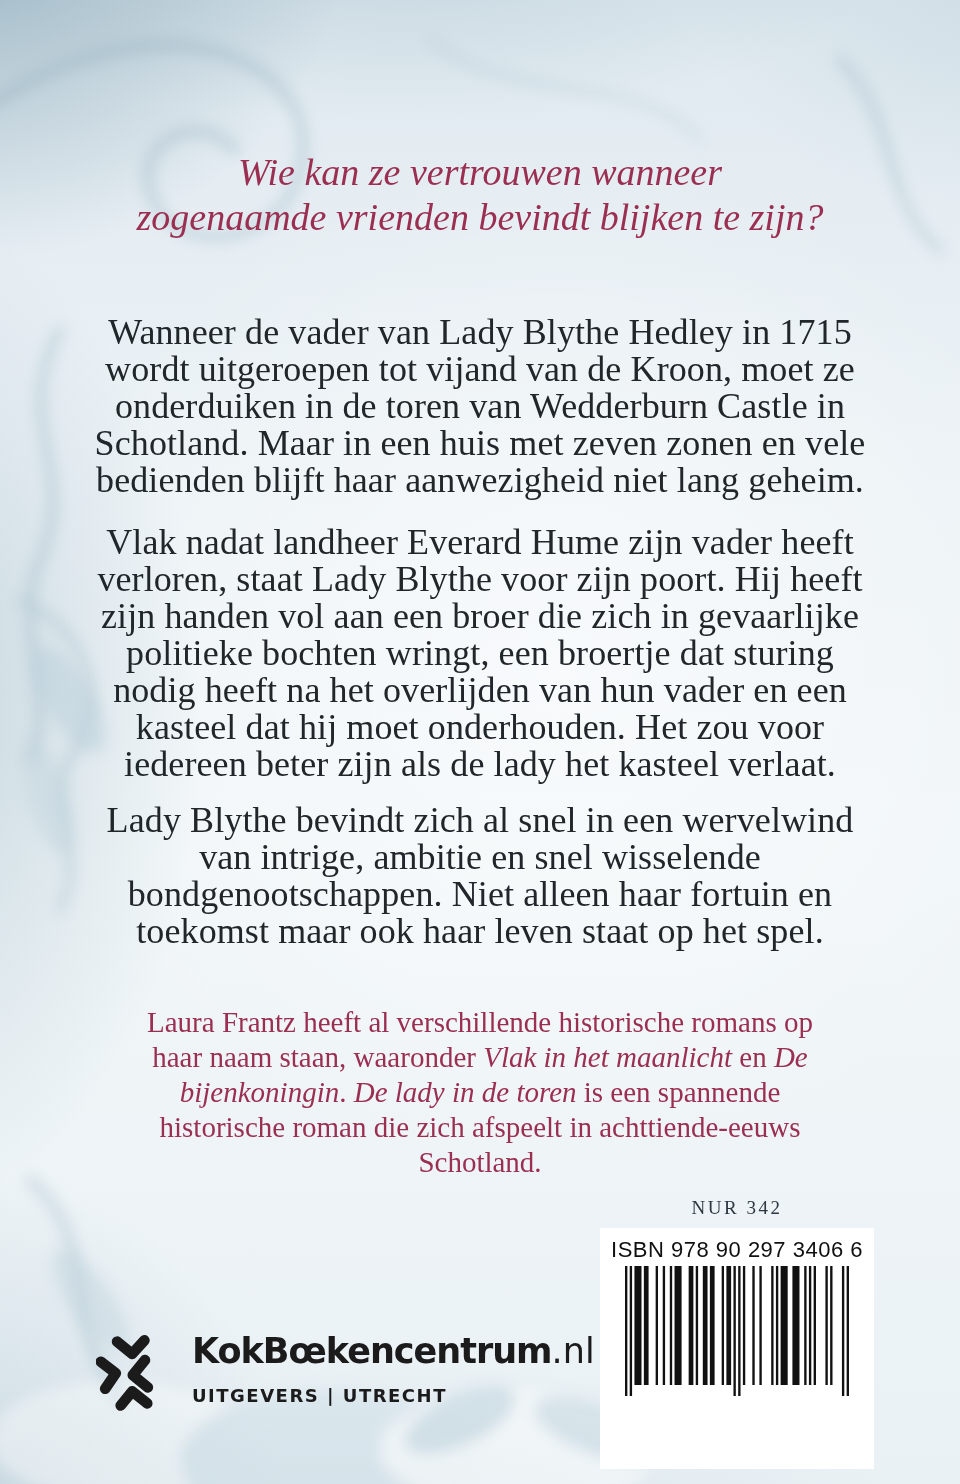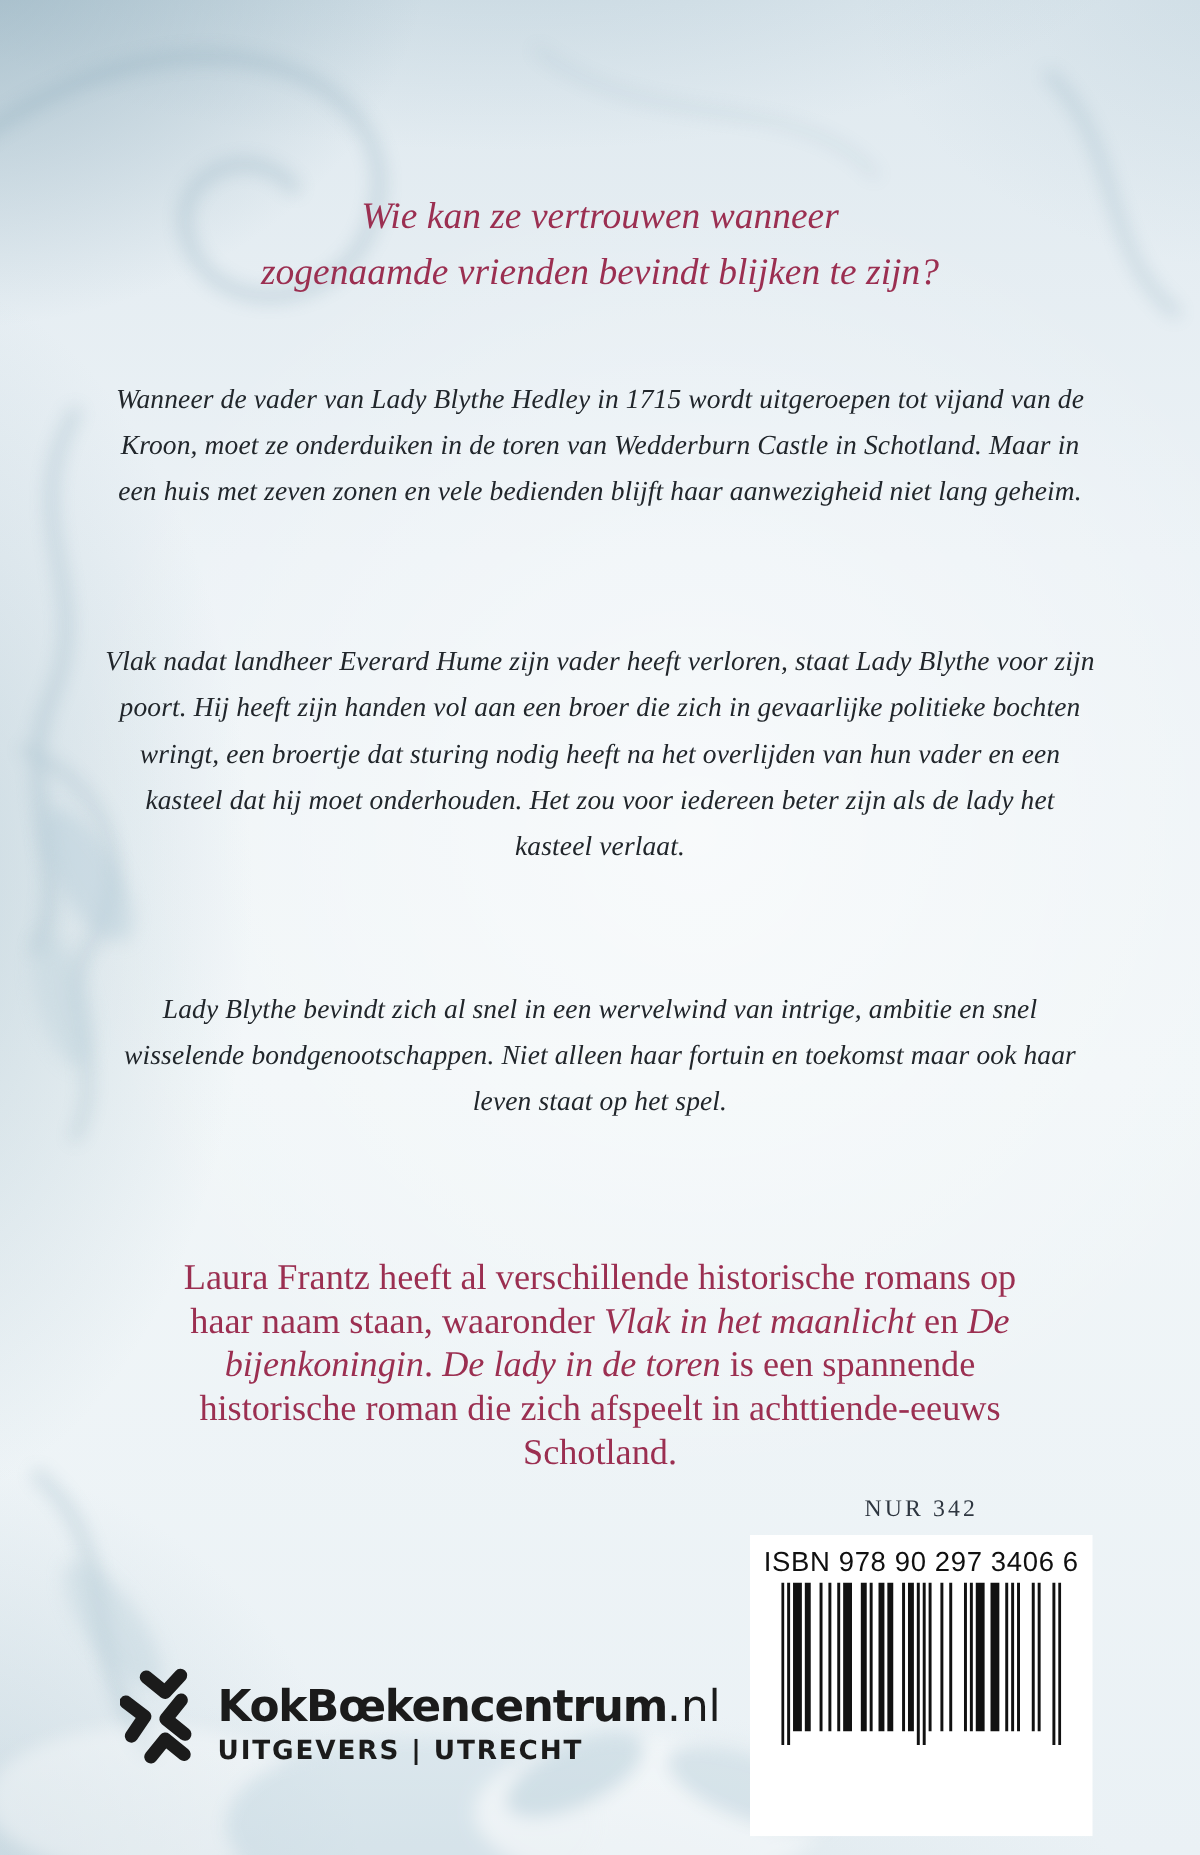--- a/index.html
+++ b/index.html
@@ -17,25 +17,25 @@
       radial-gradient(ellipse 460px 360px at 104% -2%, rgba(158,186,200,.26), rgba(158,186,200,0) 68%),
       radial-gradient(ellipse 820px 260px at 35% 104%, rgba(168,194,206,.30), rgba(168,194,206,0) 72%),
       radial-gradient(ellipse 700px 700px at 58% 45%, rgba(255,255,255,.55), rgba(255,255,255,0) 75%),
       linear-gradient(180deg,#dfe9ef 0%,#ecf2f6 30%,#f1f6f8 58%,#eaf1f5 100%);
   }
   svg.bg{position:absolute;inset:0;pointer-events:none;}
 
   .textblock{position:absolute;text-align:center;color:#21262b;}
   .tagline{
     top:150px;left:80px;right:80px;
-    font-style:italic;font-size:30px;line-height:45px;
+    font-style:italic;font-size:38px;line-height:45px;
     color:#9b2f51;
   }
   .tagline .tl-line{display:block;}
-  .para{font-size:22px;line-height:37px;letter-spacing:.1px;font-style:italic;}
+  .para{font-size:36px;line-height:37px;letter-spacing:.1px;}
   .p1{top:278px;left:88px;right:88px;}
   .p2{top:488px;left:84px;right:84px;}
   .p3{top:766px;left:84px;right:84px;}
   .bio{
     top:976px;left:132px;right:132px;
     font-size:29px;line-height:35px;
     color:#9b2f51;
   }
   .bio em{font-style:italic;}
 
@@ -50,32 +50,32 @@
   }
   .isbn{
     margin-top:9px;text-align:center;
     font-family:"Liberation Sans","DejaVu Sans",sans-serif;
     font-size:22px;letter-spacing:.5px;color:#101010;white-space:nowrap;
   }
   .bars{display:block;margin:3px auto 0 auto;}
 
   .publisher{
     position:absolute;left:96px;top:1332px;
-    display:flex;align-items:flex-end;gap:2px;
+    display:flex;align-items:flex-start;gap:20px;
     color:#1b1b1b;
   }
   .pub-text{display:flex;flex-direction:column;}
   .pub-name{
     font-family:"DejaVu Sans","Liberation Sans",sans-serif;
     font-weight:bold;font-size:35px;line-height:38px;letter-spacing:-1px;
   }
   .pub-name .tld{font-weight:normal;letter-spacing:0;}
   .pub-sub{
     font-family:"DejaVu Sans","Liberation Sans",sans-serif;
-    font-weight:bold;font-size:21px;letter-spacing:1.5px;margin-top:3px;
+    font-weight:bold;font-size:18px;letter-spacing:1.5px;margin-top:15px;
   }
 </style>
 </head>
 <body>
 
 <div class="cover">
 
   <svg class="bg" width="960" height="1484" viewBox="0 0 960 1484">
     <defs>
         <filter id="soft" x="-40%" y="-40%" width="180%" height="180%">

